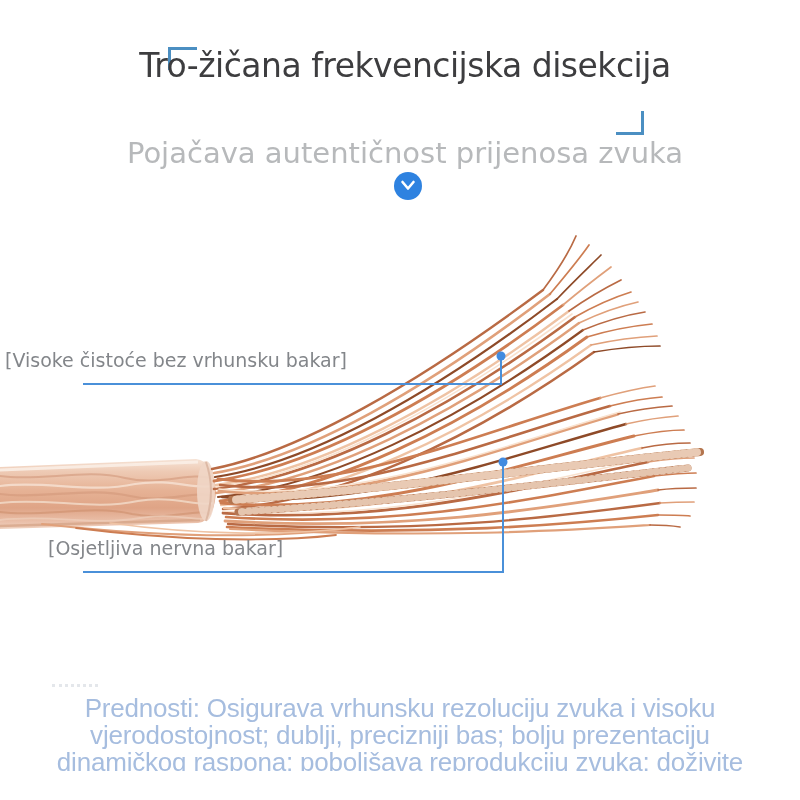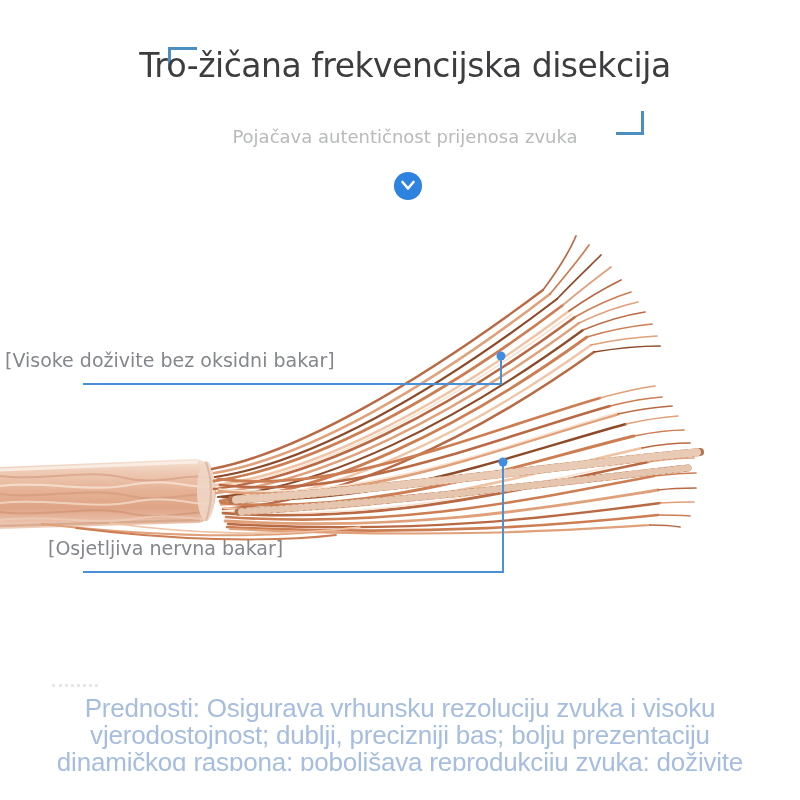--- a/index.html
+++ b/index.html
@@ -1,22 +1,22 @@
 <!DOCTYPE html>
 <html><head>
 <meta charset="utf-8">
 <style>
   html,body{margin:0;padding:0;background:#ffffff;}
   .stage{position:relative;width:800px;height:771px;overflow:hidden;background:#ffffff;
          font-family:"DejaVu Sans","Liberation Sans",sans-serif;}
   
   .title{position:absolute;left:120px;top:46px;width:570px;text-align:center;
          font-size:33px;line-height:1.24;font-weight:500;color:#3d3d3f;letter-spacing:-0.5px;}
-  .subtitle{position:absolute;left:40px;top:126px;width:730px;text-align:center;
-         font-size:18px;color:#b7b9bb;font-weight:400;}
+  .subtitle{position:absolute;left:40px;top:136px;width:730px;text-align:center;
+         font-size:29px;color:#b7b9bb;font-weight:400;}
   .bracket-tl{position:absolute;left:168px;top:47px;width:26px;height:20px;
          border-left:3px solid #4b8fc2;border-top:3px solid #4b8fc2;}
   .bracket-br{position:absolute;left:616px;top:111px;width:25px;height:21px;
          border-right:3px solid #4b8fc2;border-bottom:3px solid #4b8fc2;}
   .scroll-circle{position:absolute;left:394px;top:172px;width:28px;height:28px;border-radius:50%;
          background:#2e82e0;display:flex;align-items:center;justify-content:center;}
   
   .callout{position:absolute;font-size:19px;color:#83868a;white-space:nowrap;}
   .callout.one{left:5px;top:349px;}
   .callout.two{left:48px;top:537px;}
@@ -149,20 +149,20 @@
     <g>
       <polyline points="83,384 501,384 501,356" fill="none" stroke="#4a90d9" stroke-width="2"></polyline>
       <circle cx="501" cy="356" r="4.5" fill="#418be0"></circle>
     </g>
     <g>
       <polyline points="83,572 503,572 503,462" fill="none" stroke="#4a90d9" stroke-width="2"></polyline>
       <circle cx="503" cy="462" r="4.5" fill="#418be0"></circle>
     </g>
   </svg>
 
-  <div class="callout one">[Visoke doživite bez oksidni bakar]</div>
+  <div class="callout one">[Visoke čistoće bez vrhunsku bakar]</div>
   <div class="callout two">[Osjetljiva nervna bakar]</div>
 
   <div class="artifact"></div>
 
   <div class="benefits">Prednosti: Osigurava vrhunsku rezoluciju zvuka i visoku vjerodostojnost; dublji, precizniji bas; bolju prezentaciju dinamičkog raspona; poboljšava reprodukciju zvuka; doživite HIFI bez gubitaka!</div>
 
 </div>
 
 </body></html>

